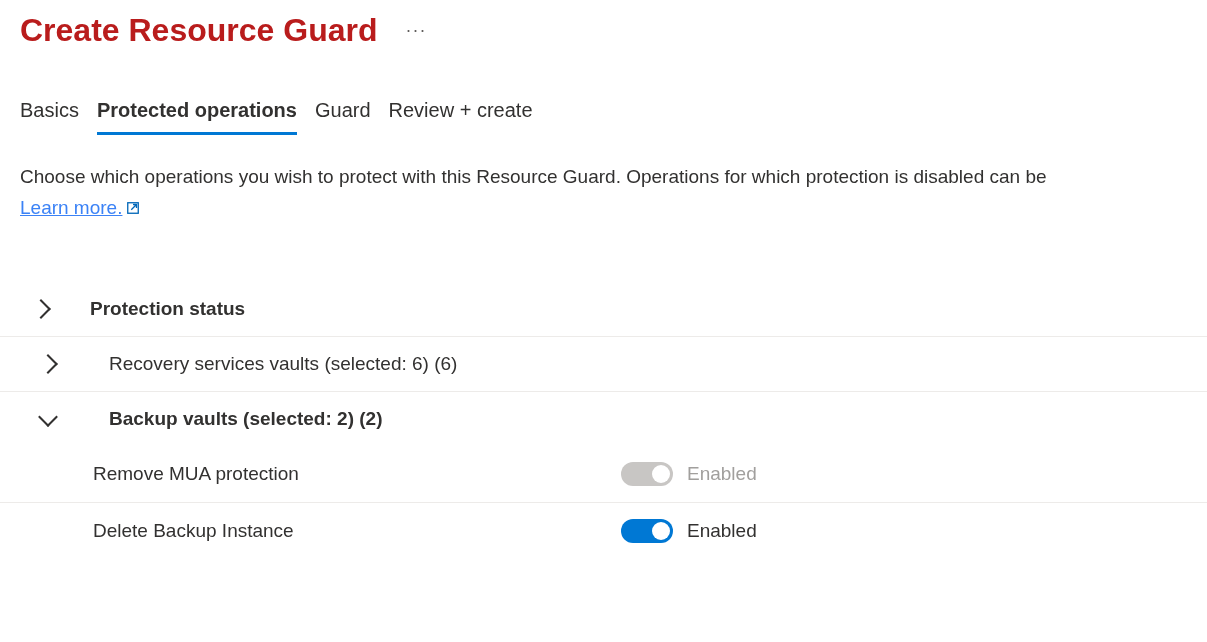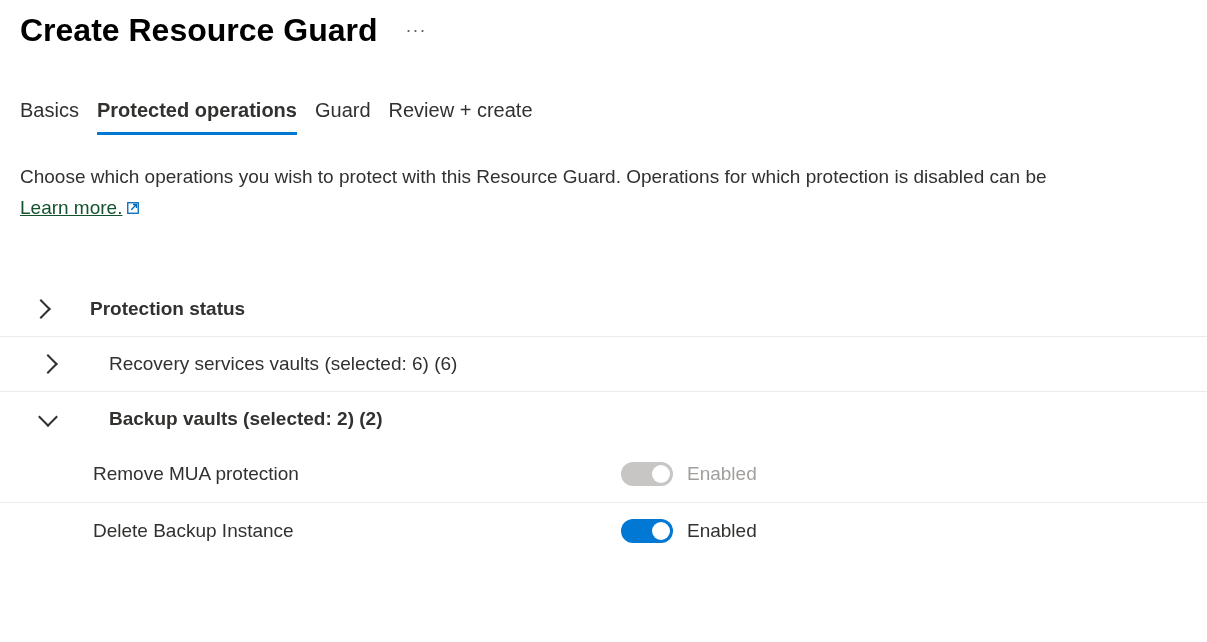--- a/index.html
+++ b/index.html
@@ -11,21 +11,21 @@
       padding: 0;
     }
     .header {
       display: flex;
       align-items: center;
       padding: 12px 20px 0 20px;
     }
     .page-title {
       font-size: 32px;
       font-weight: 600;
-      color: #000000;
+      color: #b91c1c;
     }
     .more-icon {
       margin-left: 28px;
       font-size: 18px;
       color: #605e5c;
       letter-spacing: 1px;
       cursor: pointer;
     }
     .tabs {
       display: flex;
@@ -44,21 +44,21 @@
       font-weight: 600;
       border-bottom: 3px solid #0078d4;
     }
     .description {
       padding: 28px 20px 0 20px;
       font-size: 19px;
       color: #323130;
       line-height: 1.5;
     }
     .learn-more {
-      color: #14532d;
+      color: #3b82f6;
       text-decoration: underline;
       cursor: pointer;
       display: inline-flex;
       align-items: center;
       gap: 4px;
       font-size: 19px;
       margin-top: 2px;
     }
     .ext-icon {
       display: inline-block;

